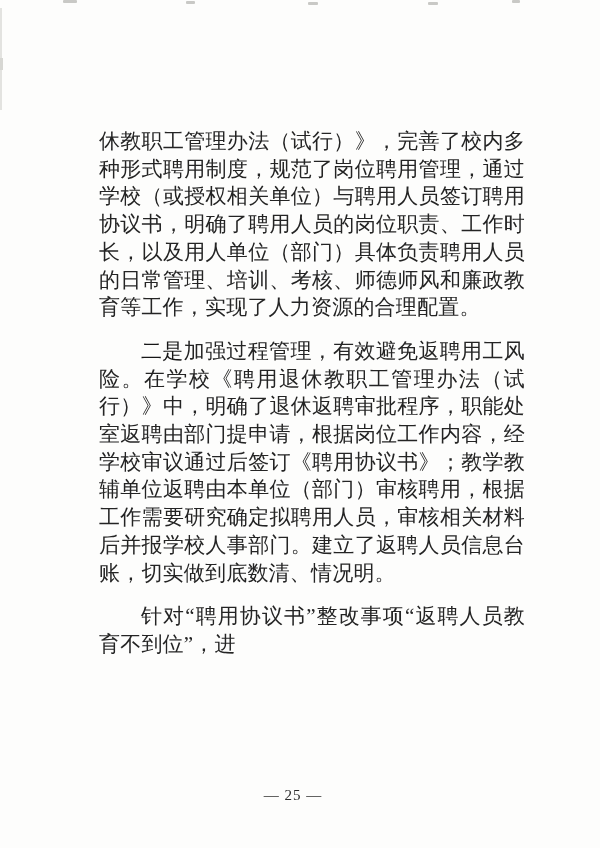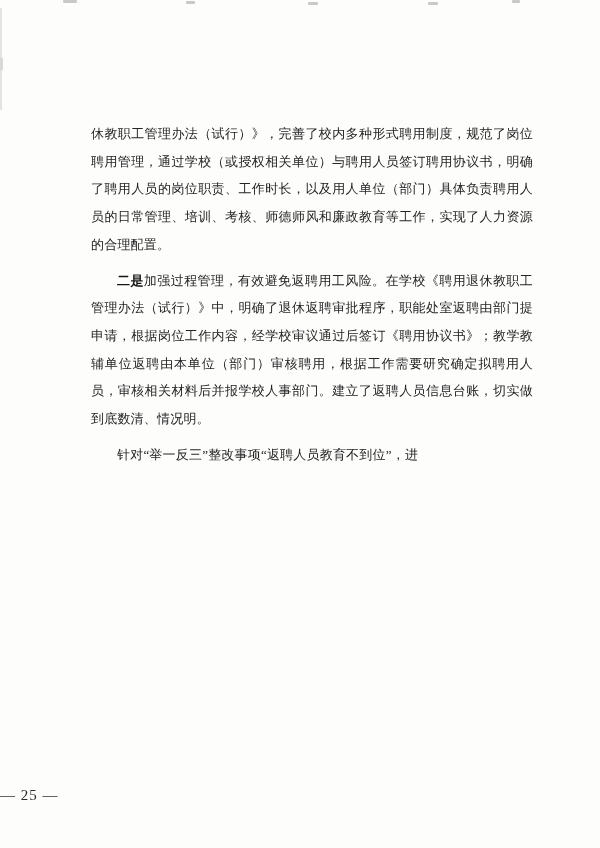--- a/index.html
+++ b/index.html
@@ -19,41 +19,41 @@
     inset: 0;
   }
   
   .text-block {
     position: absolute;
     left: 83px;
     top: 112px;
     width: 458px;
   }
   .para {
-    margin: 8px;
-    font-size: 13px;
+    margin: 16px;
+    font-size: 21px;
     line-height: 27.7px;
     letter-spacing: 0.2px;
     color: #242424;
     text-align: justify;
     text-justify: inter-character;
   }
   .para.indent {
     text-indent: 2em;
   }
   .para .lead {
-    font-weight: 700;
+    font-weight: 400;
     color: #161616;
   }
   .footer {
     position: absolute;
     left: 0;
     top: 787px;
     width: 586px;
-    text-align: left;
+    text-align: center;
     font-size: 15px;
     color: #2b2b2b;
     letter-spacing: 1px;
   }
   
   .edge-line {
     position: absolute;
     left: 0;
     top: 8px;
     width: 2px;
@@ -94,19 +94,19 @@
   <div class="speck s5"></div>
 
   <div class="text-block">
 
     <p class="para"><b class="lead"></b><span>休教职工管理办法（试行）》，完善了校内多种形式聘用制度，规范了岗位聘用管理，通过学校（或授权相关单位）与聘用人员签订聘用协议书，明确了聘用人员的岗位职责、工作时长，以及用人单位（部门）具体负责聘用人员的日常管理、培训、考核、师德师风和廉政教育等工作，实现了人力资源的合理配置。</span></p>
 
     <p class="para indent"><b class="lead">二是</b><span>加强过程管理，有效避免返聘用工风险。在学校《聘用退休教职工管理办法（试行）》中，明确了退休返聘审批程序，职能处室返聘由部门提申请，根据岗位工作内容，经学校审议通过后签订《聘用协议书》；教学教辅单位返聘由本单位（部门）审核聘用，根据工作需要研究确定拟聘用人员，审核相关材料后并报学校人事部门。建立了返聘人员信息台账，切实做到底数清、情况明。</span></p>
 
 
 
-    <p class="para indent"><b class="lead"></b><span>针对“举一反三”整改事项“返聘人员教育不到位”，进</span></p>
+    <p class="para indent"><b class="lead"></b><span>针对“聘用协议书”整改事项“返聘人员教育不到位”，进</span></p>
 
   </div>
 
   <div class="footer">— 25 —</div>
 
 </div>
 
 </body></html>

